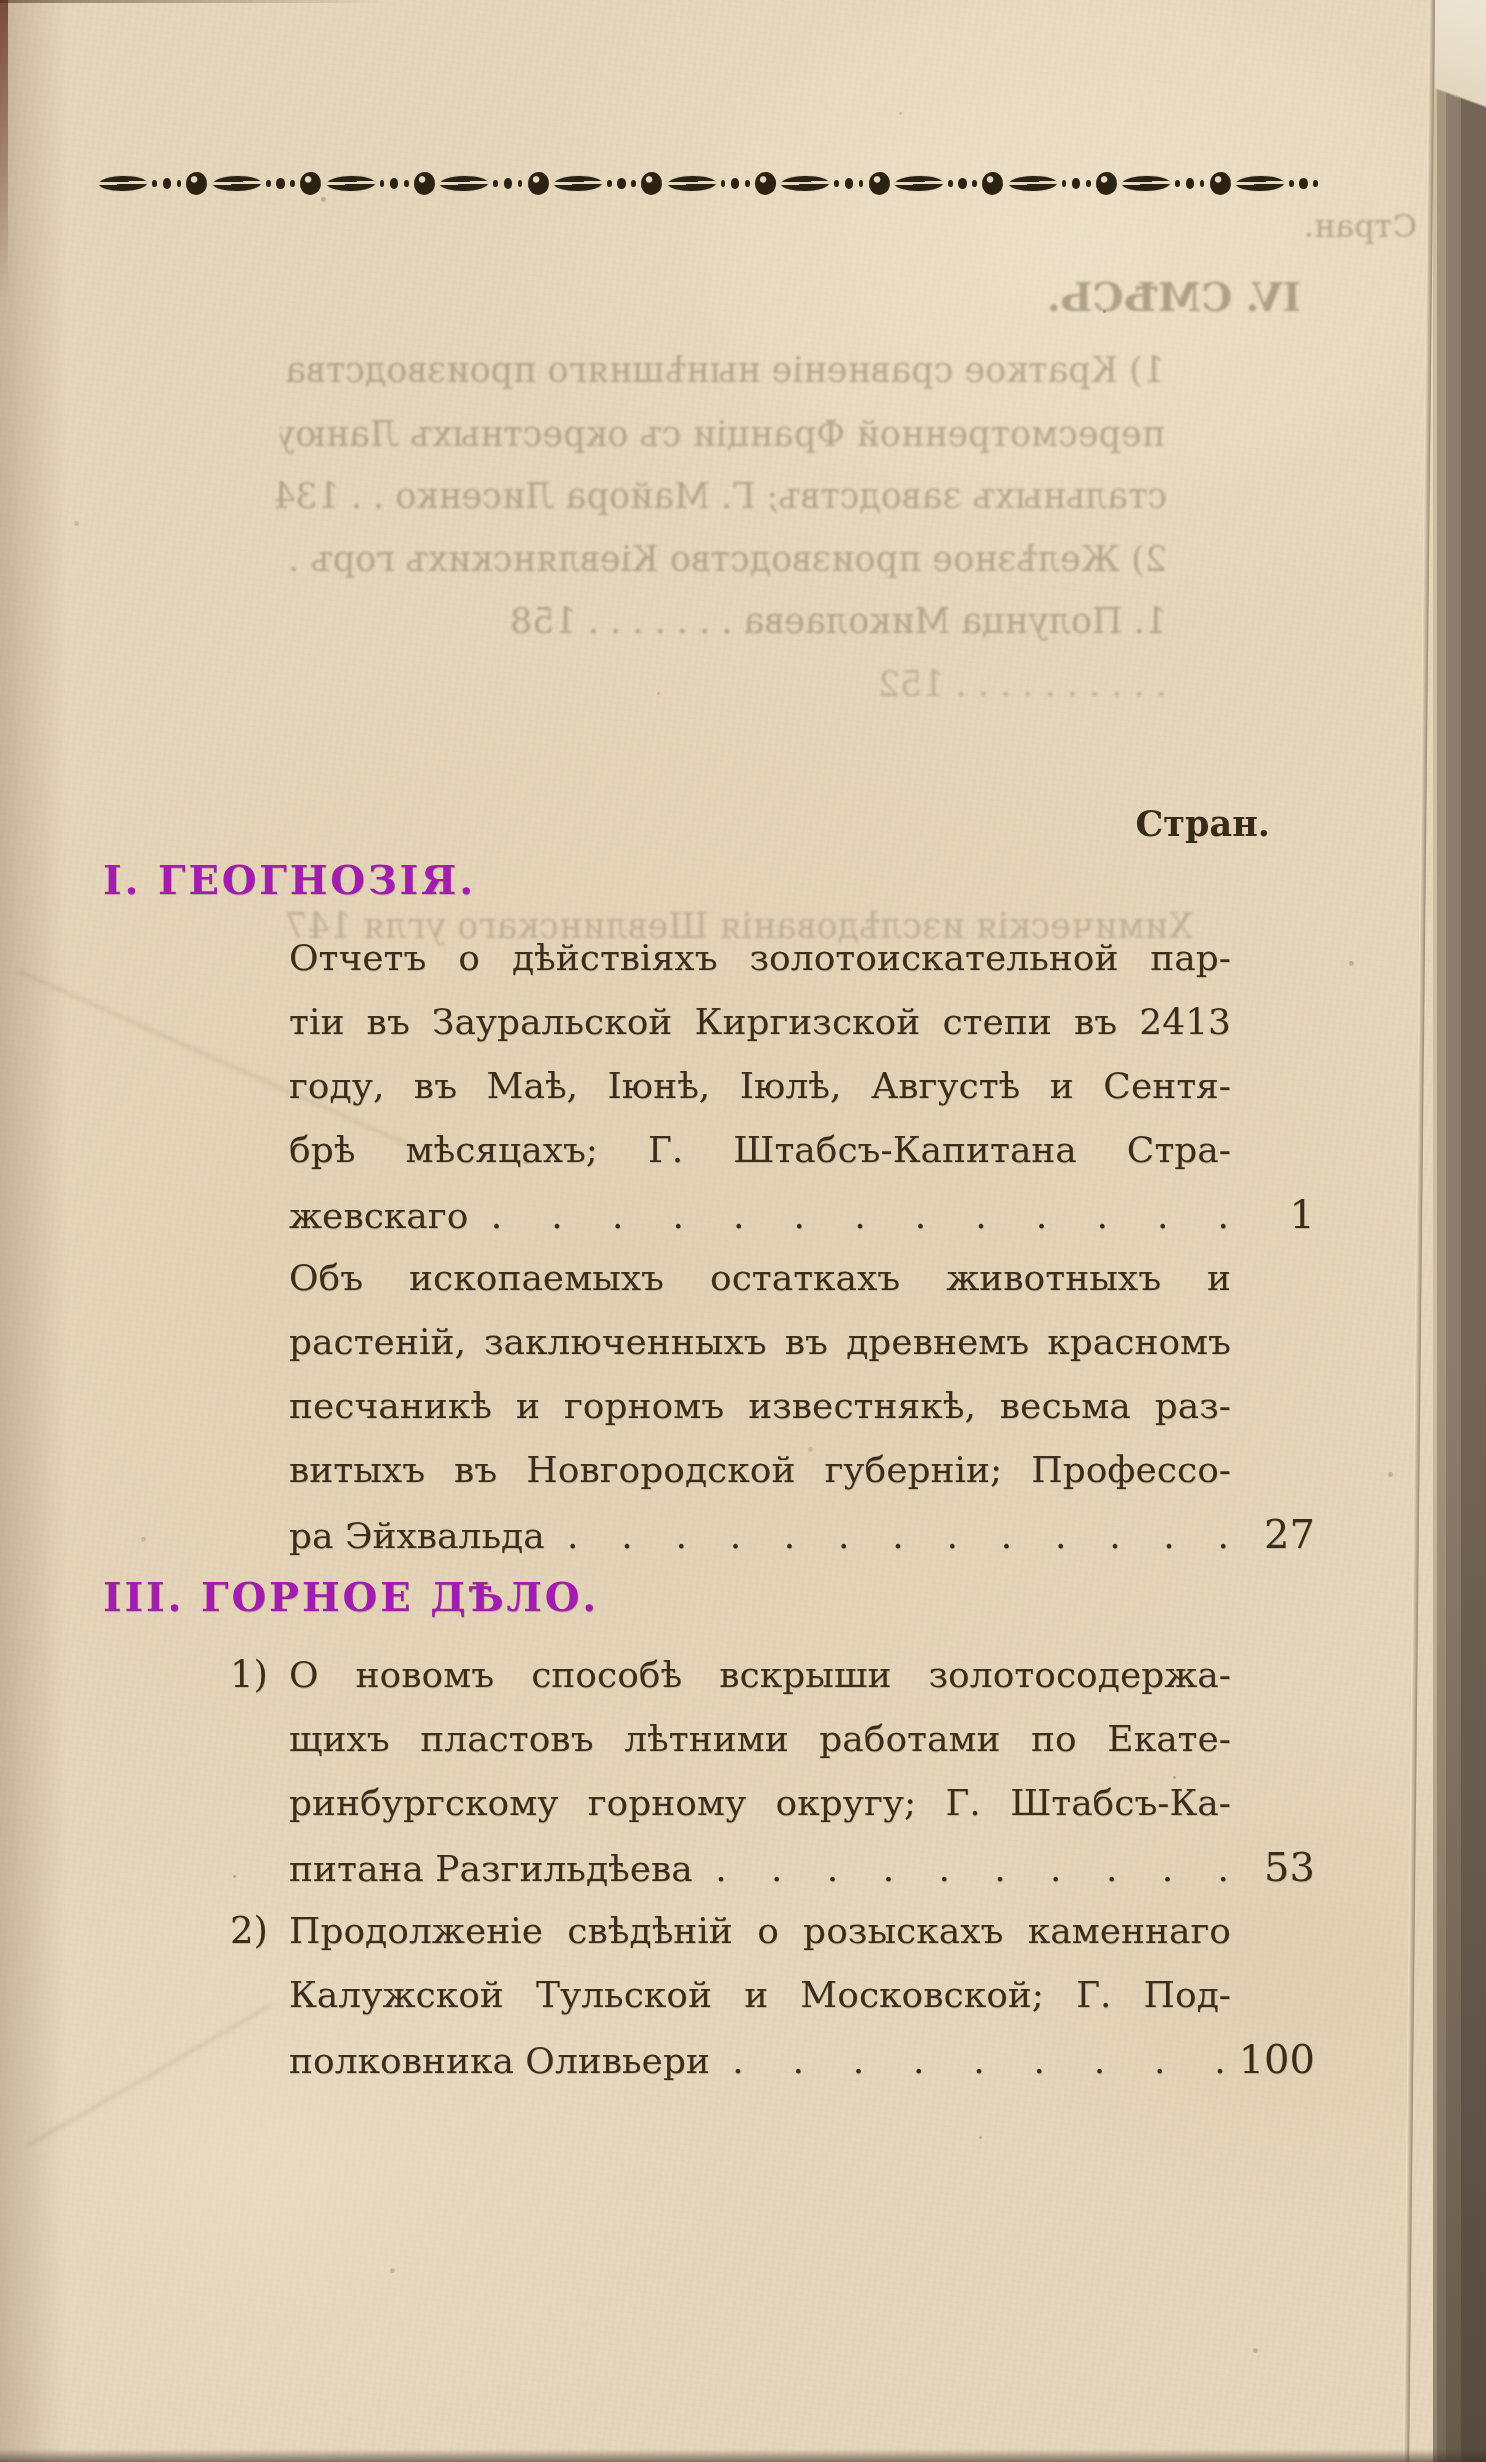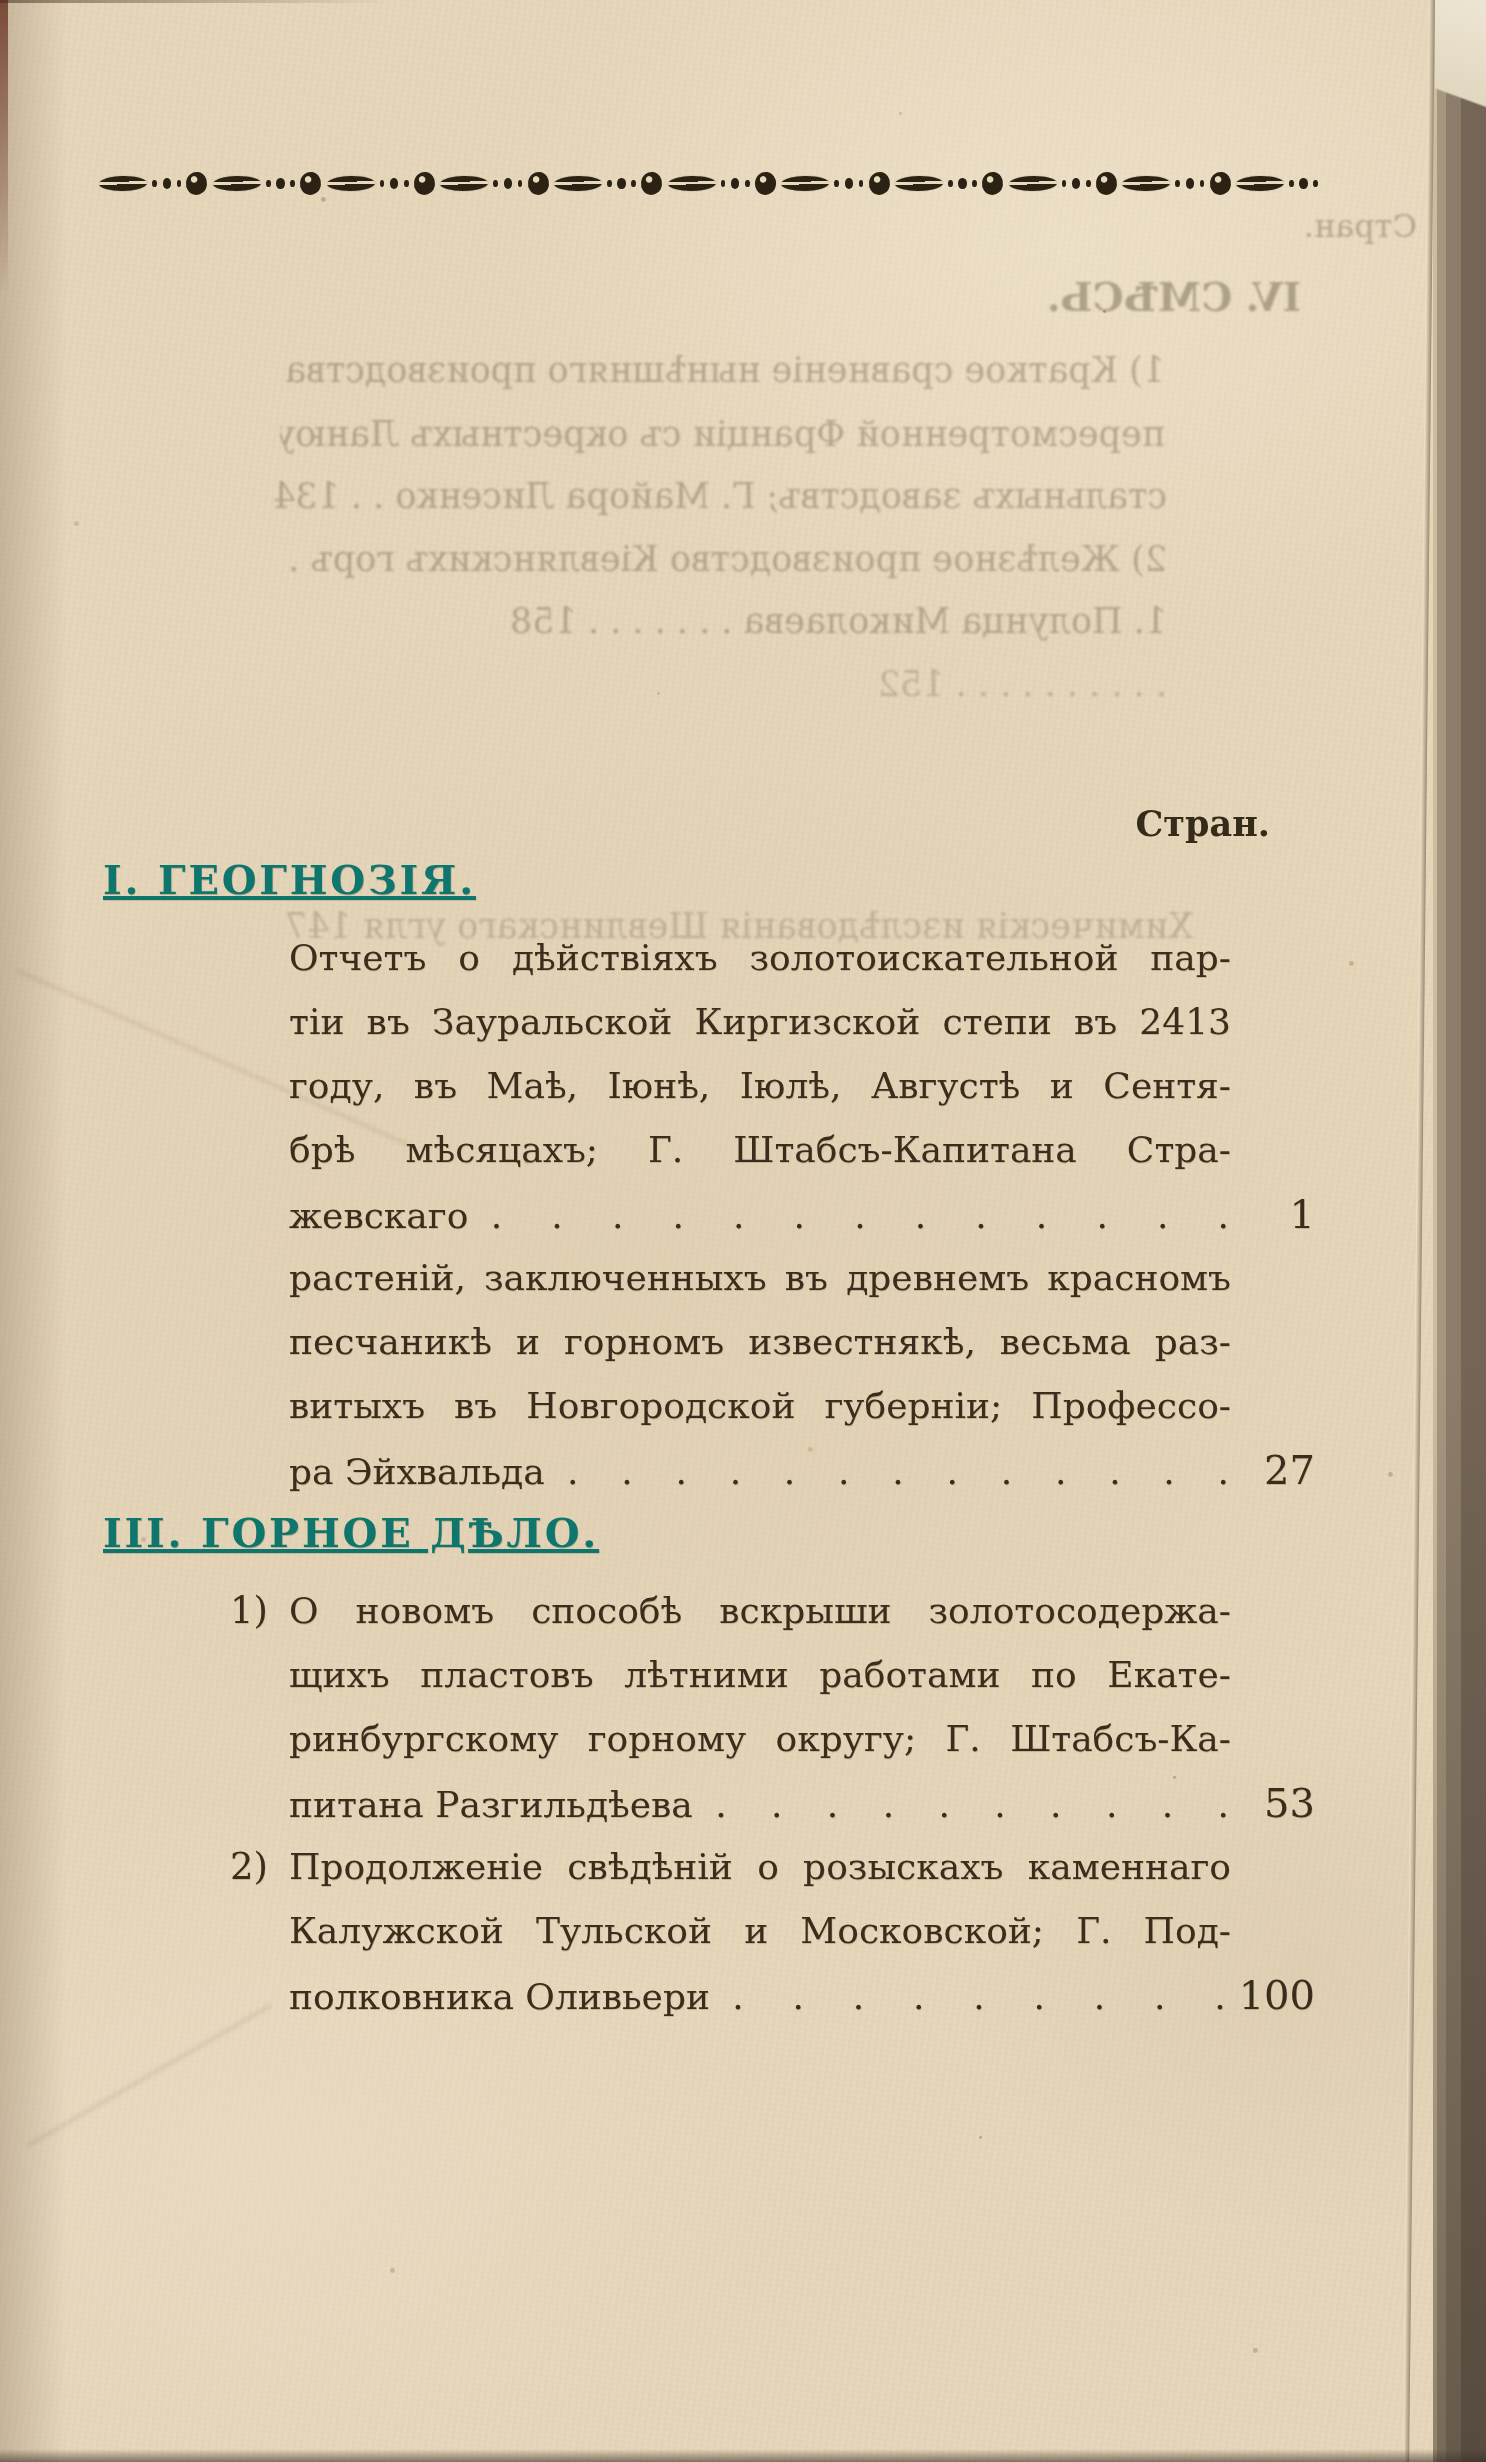--- a/index.html
+++ b/index.html
@@ -68,21 +68,21 @@
     background:radial-gradient(circle at 36% 34%, #e7d9bd 0 2.8px, #2b2214 3.7px); transform:rotate(8deg); }
   .o-dots { display:flex; align-items:center; gap:5.6px; }
   .o-dots i { display:block; width:4.7px; height:7.5px; border-radius:50%; background:#2b2214; }
   .o-dots b { display:block; width:8.4px; height:10.3px; border-radius:50%; background:#2b2214; }
   .doc-title { position:absolute; top:641px; left:0; width:100%; text-align:center;
     font-size:60px; font-weight:bold; letter-spacing:24px; text-indent:24px; color:#2e2313;
     text-shadow:0.9px 0.9px 0 rgba(46,35,19,.25); }
   .col-label { position:absolute; top:803px; right:45px; font-size:35px; font-weight:bold; color:#362a18; }
   .toc { position:absolute; top:857px; left:0; width:1212px; }
   .sec-heading { font-size:40px; font-weight:bold; letter-spacing:2.8px; line-height:45px;
-    margin:0 0 24px 0; color:#0f766e; text-shadow:0.6px 0.7px 0 rgba(48,37,20,.22);text-decoration:underline; }
+    margin:0 0 24px 0; color:#a21caf; text-shadow:0.6px 0.7px 0 rgba(48,37,20,.22); }
   .entry { position:relative; padding-left:186px;
     text-shadow:0.5px 0.7px 0 rgba(58,45,27,.18); }
   .marker { position:absolute; left:127px; top:0; font-size:37px; line-height:64px; }
   .jline { font-size:36px; line-height:64px; text-align:justify; text-align-last:justify;
     padding-right:84px; height:64px; overflow:hidden; }
   .lline { display:flex; align-items:baseline; font-size:36px; line-height:64px; height:64px; }
   .leader { flex:1; text-align:justify; text-align-last:justify; overflow:hidden;
     white-space:nowrap; padding:0 13px 0 22.4px; height:64px; }
   .pagenum { min-width:73px; text-align:right; font-size:40px; }
 </style>
@@ -197,20 +197,21 @@
       <div class="jline">году, въ Маѣ, Іюнѣ, Іюлѣ, Августѣ и Сентя-</div>
       <div class="jline">брѣ мѣсяцахъ; Г. Штабсъ-Капитана Стра-</div>
       <div class="lline">
         <span>жевскаго</span>
         <span class="leader">. . . . . . . . . . . . .</span>
         <span class="pagenum">1</span>
       </div>
     </div>
 
     <div class="entry">
+      <div class="jline">Объ ископаемыхъ остаткахъ животныхъ и</div>
       <div class="jline">растеній, заключенныхъ въ древнемъ красномъ</div>
       <div class="jline">песчаникѣ и горномъ известнякѣ, весьма раз-</div>
       <div class="jline">витыхъ въ Новгородской губерніи; Профессо-</div>
       <div class="lline">
         <span>ра Эйхвальда</span>
         <span class="leader">. . . . . . . . . . . . .</span>
         <span class="pagenum">27</span>
       </div>
     </div>
 

